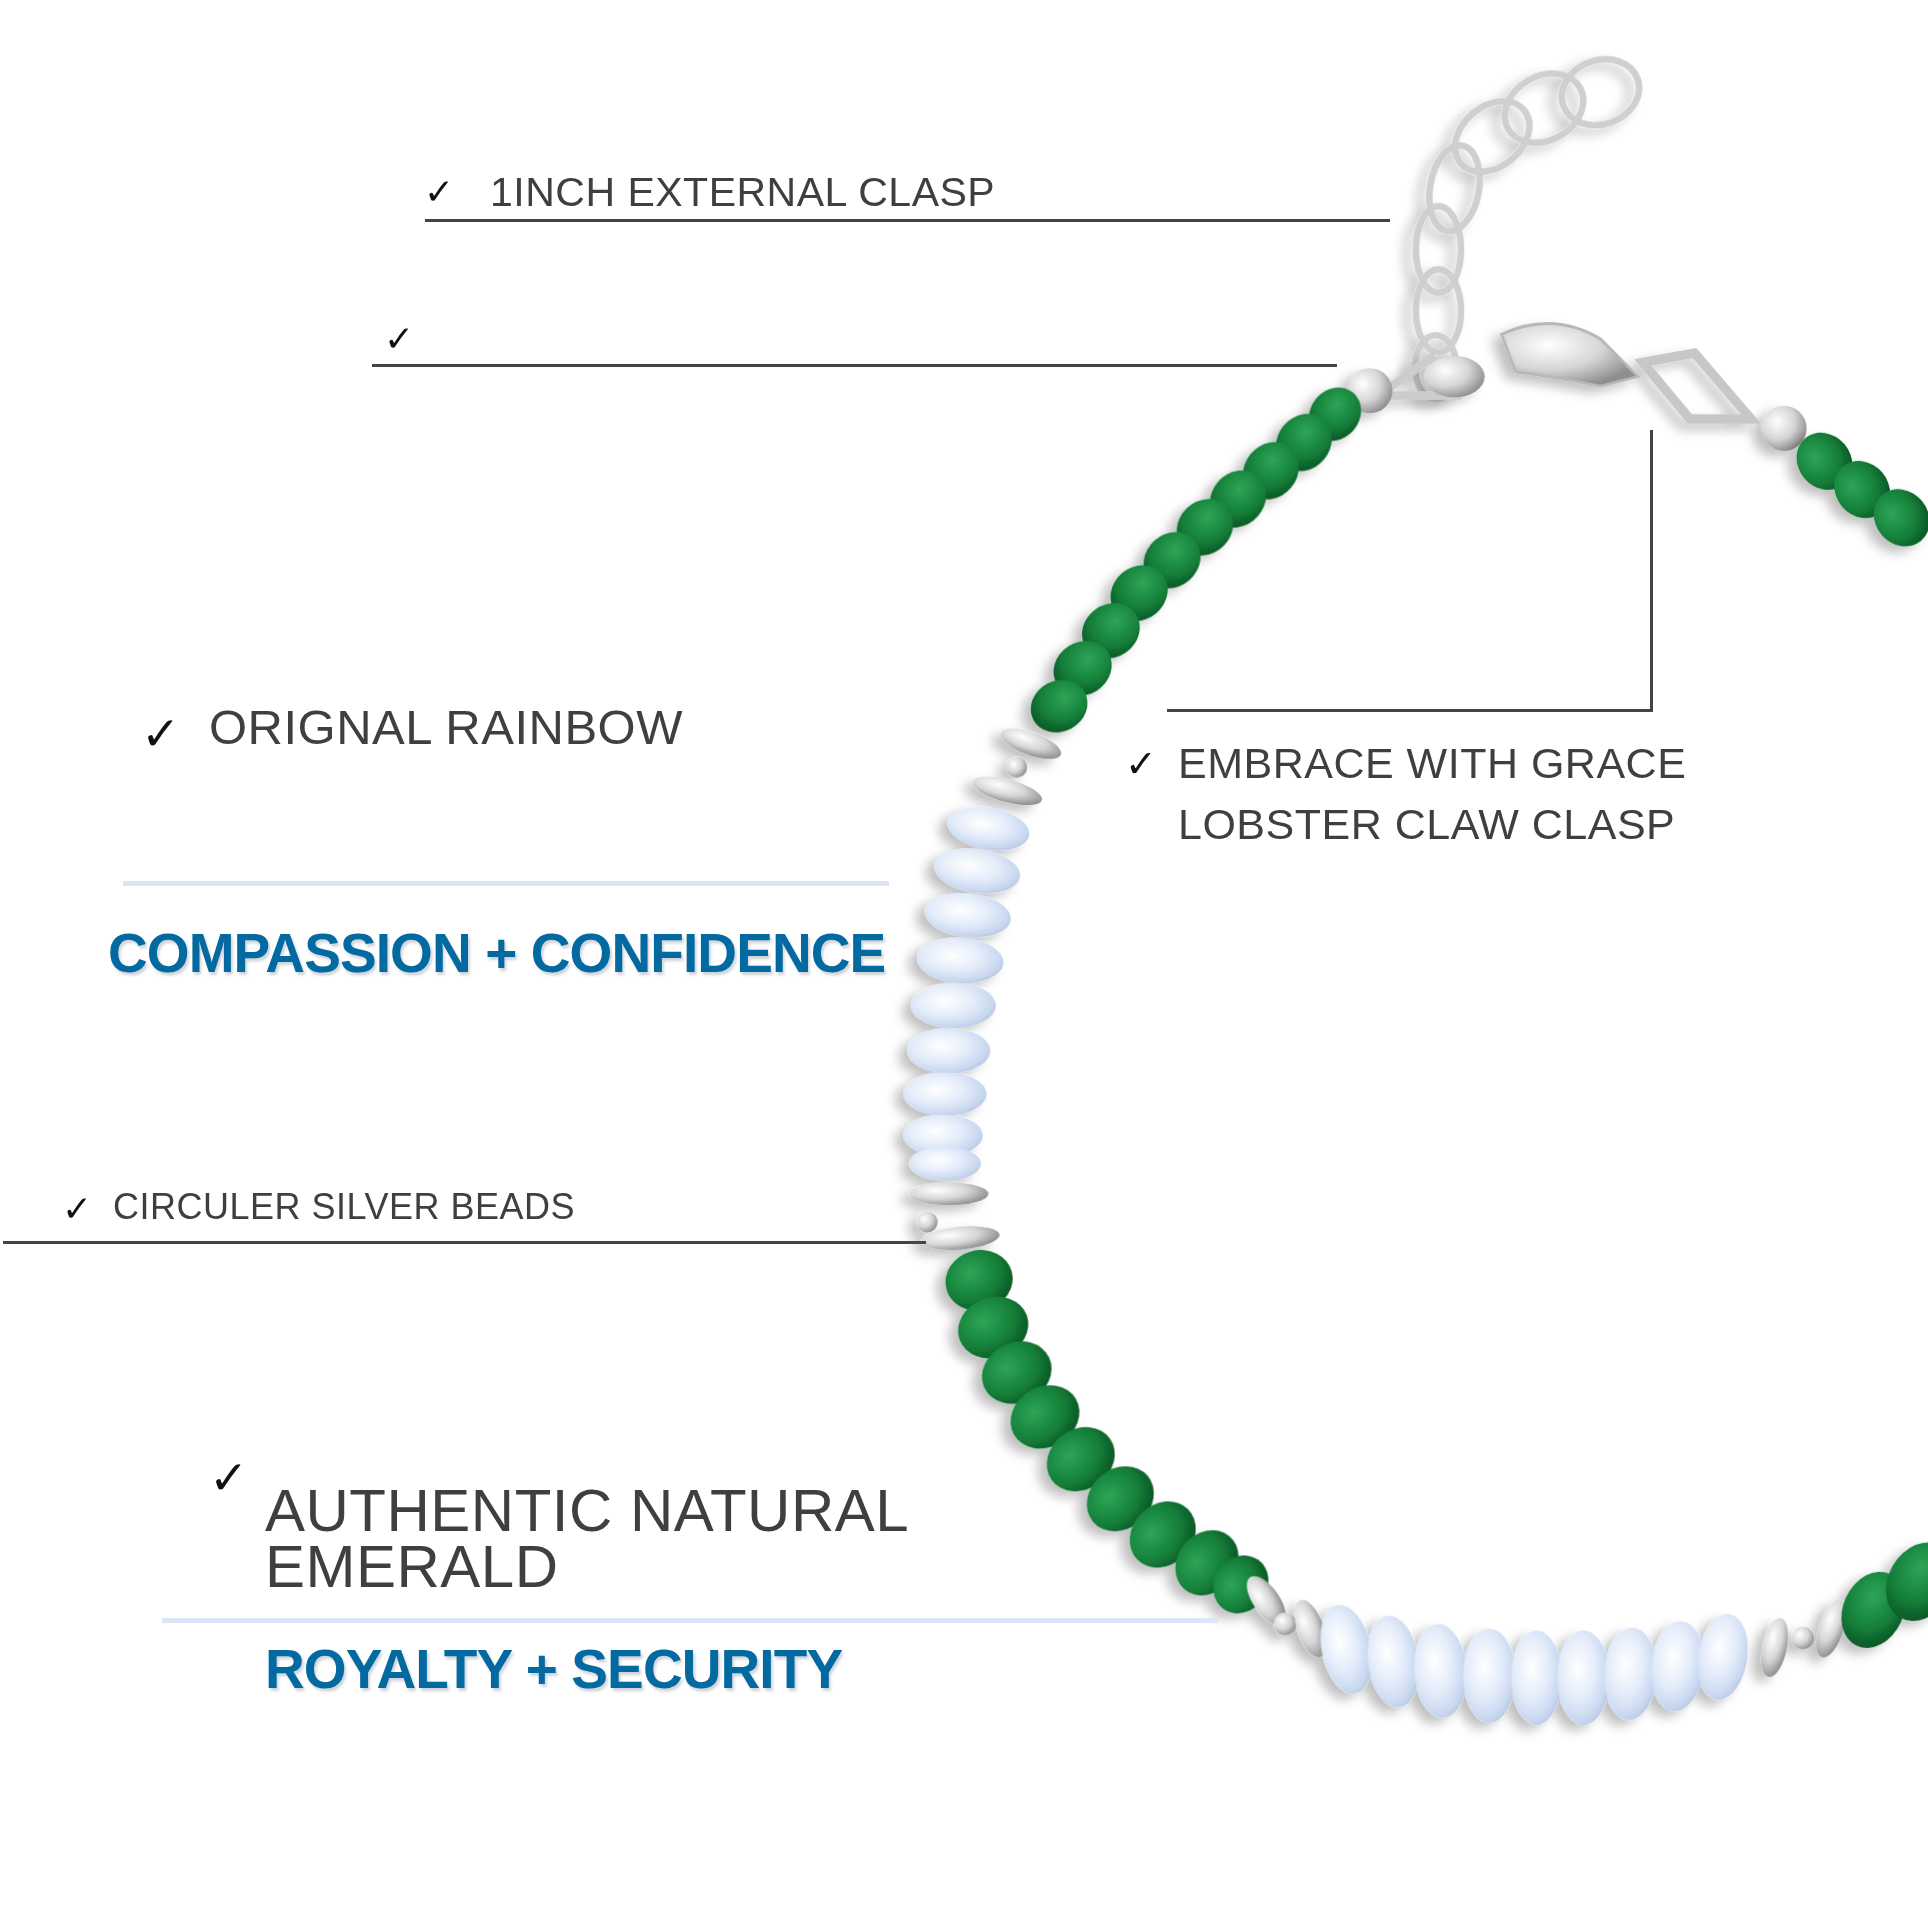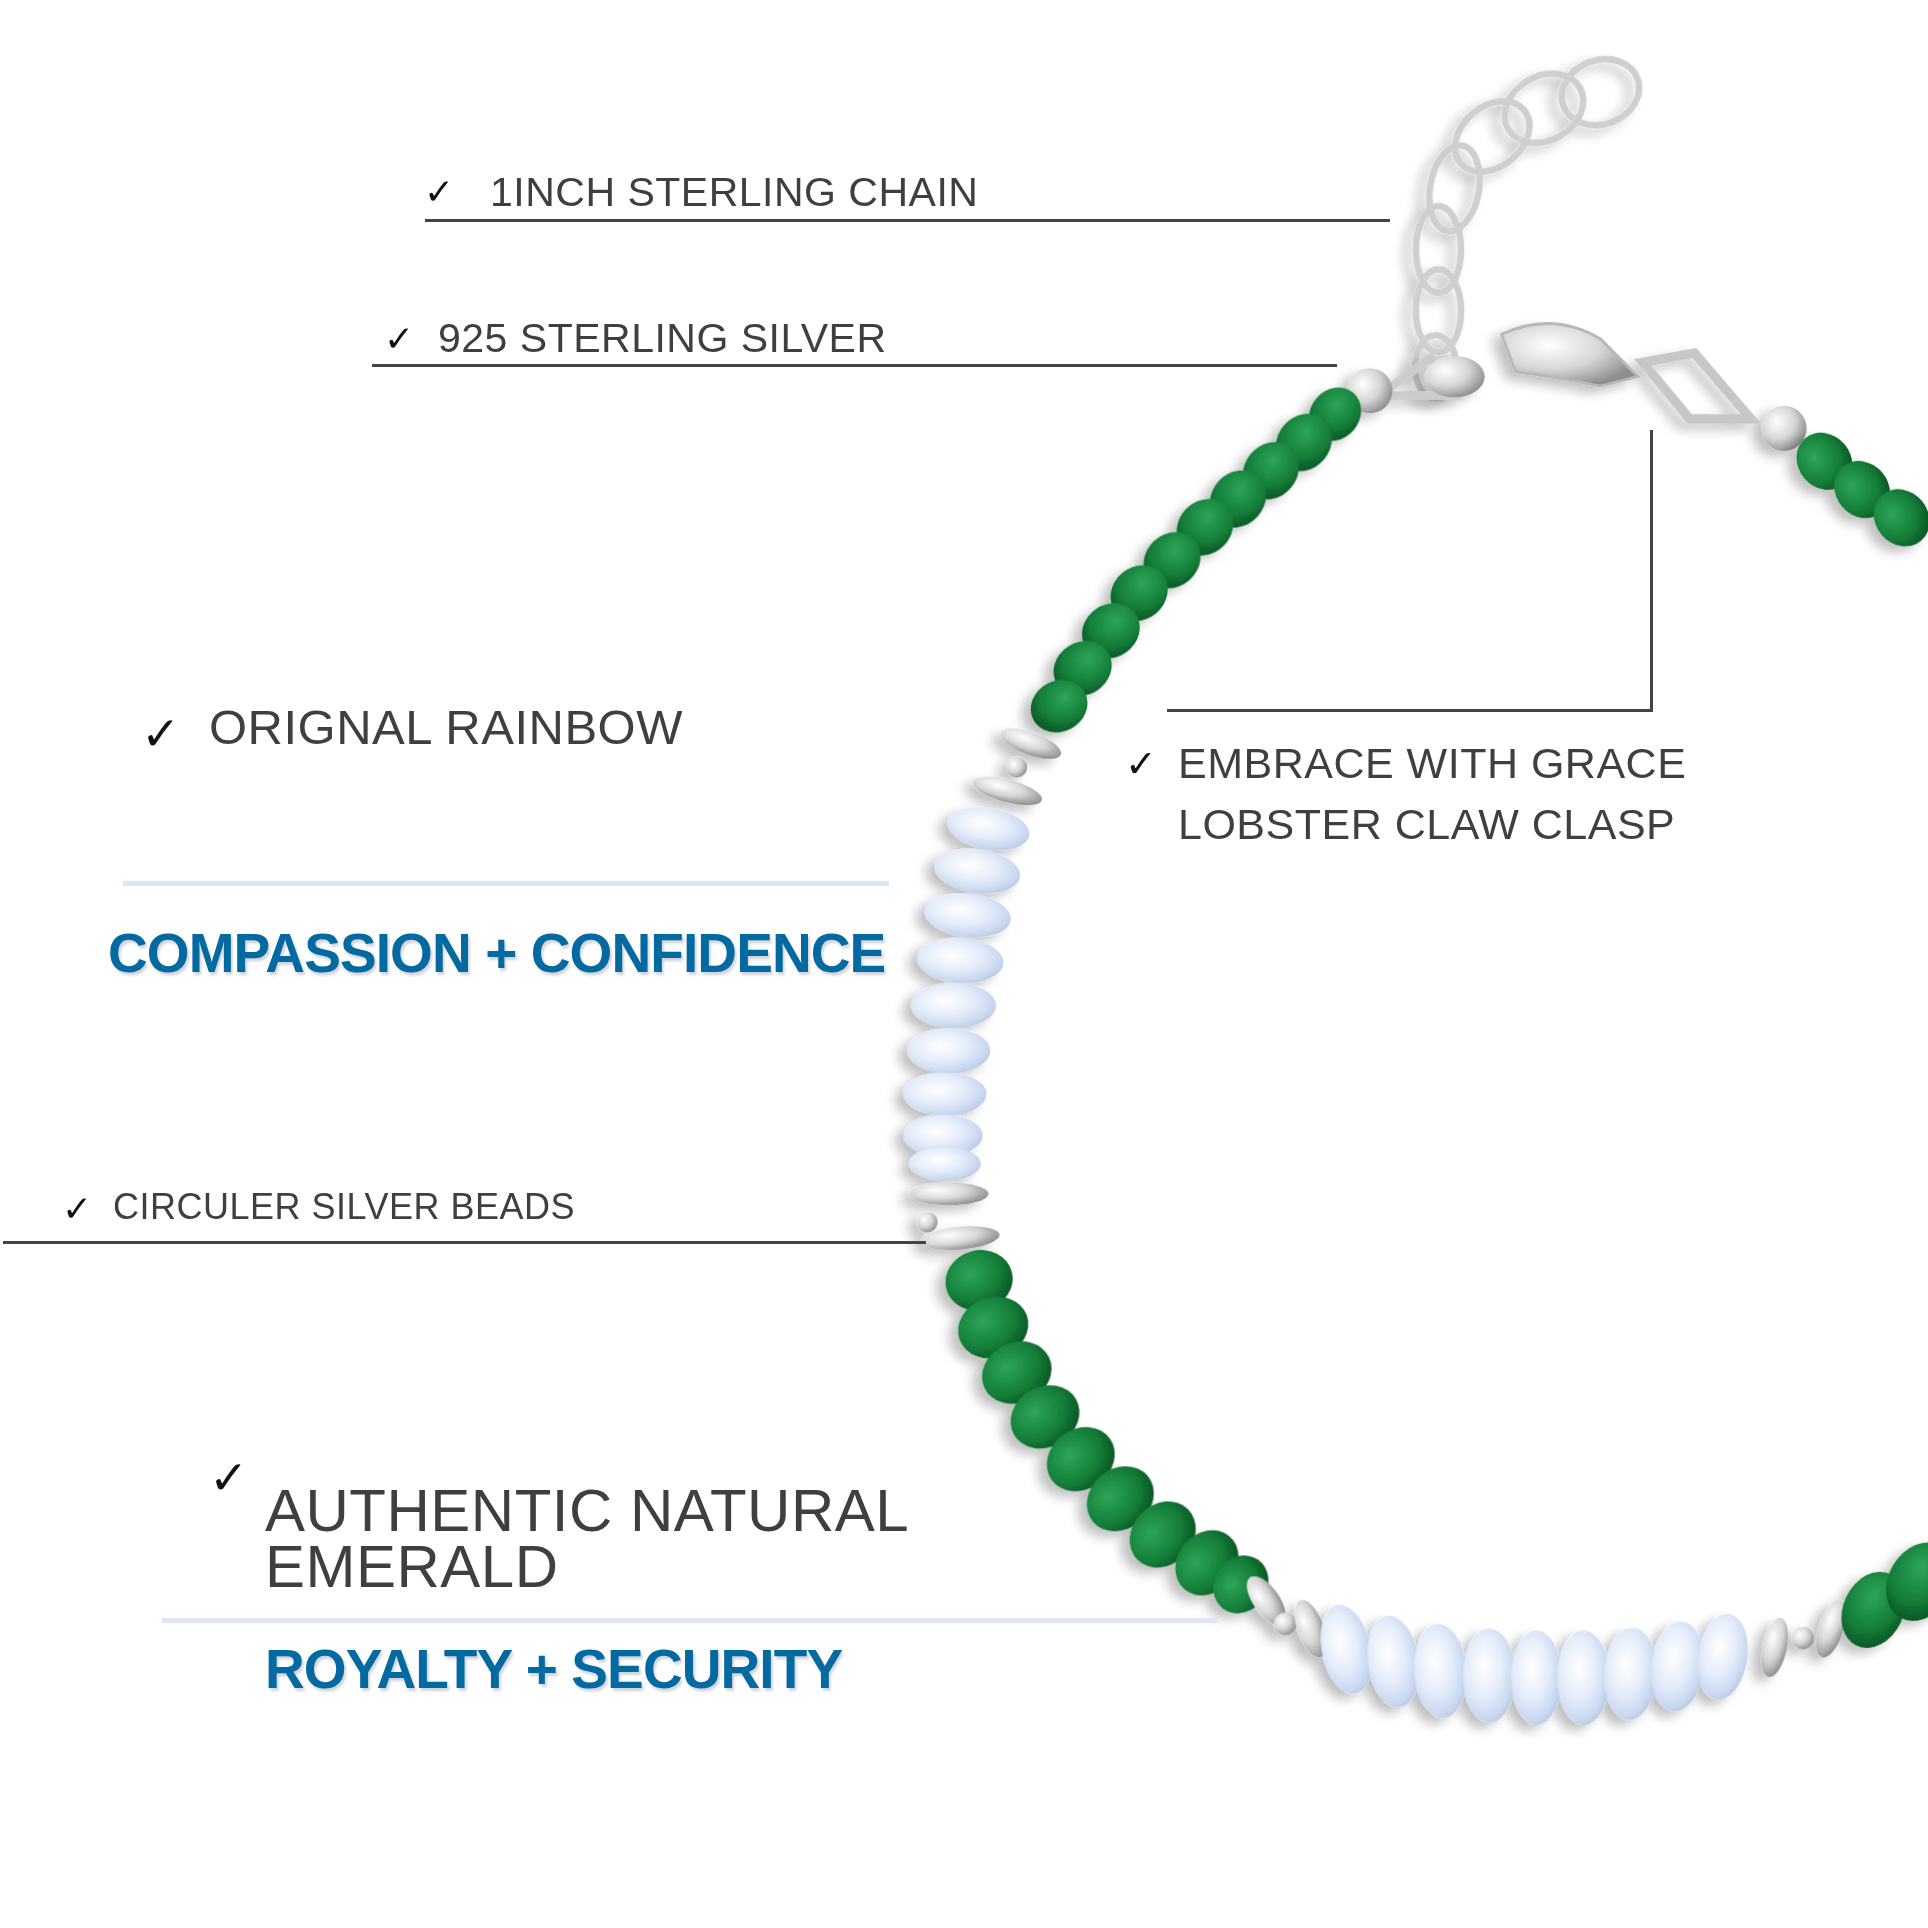--- a/index.html
+++ b/index.html
@@ -150,25 +150,24 @@
         <ellipse cx="1990" cy="1710" rx="32" ry="42" fill="url(#gEm)" transform="rotate(25 1990 1710)"></ellipse>
         <ellipse cx="2040" cy="1680" rx="34" ry="44" fill="url(#gEm)" transform="rotate(30 2040 1680)"></ellipse>
         <ellipse cx="1938" cy="490" rx="28" ry="32" fill="url(#gEm)" transform="rotate(-40 1938 490)"></ellipse>
         <ellipse cx="1978" cy="520" rx="28" ry="32" fill="url(#gEm)" transform="rotate(-40 1978 520)"></ellipse>
         <ellipse cx="2020" cy="550" rx="28" ry="32" fill="url(#gEm)" transform="rotate(-40 2020 550)"></ellipse>
       </g>
     </g>
   </svg>
 
   <span class="check" style="left:424px; top:171px; font-size:36px;">✓</span>
-  <span class="label" style="left:490px; top:169px; font-size:41px;">1INCH STERLING CHAIN</span>
+  <span class="label" style="left:490px; top:169px; font-size:41px;">1INCH EXTERNAL CLASP</span>
   <div class="rule" style="left:425px; top:219px; width:965px; height:2.8px;"></div>
 
   <span class="check" style="left:384px; top:318px; font-size:36px;">✓</span>
-  <span class="label" style="left:438px; top:315px; font-size:41px;">925 STERLING SILVER</span>
   <div class="rule" style="left:372px; top:364px; width:965px; height:2.8px;"></div>
 
   <span class="check" style="left:141px; top:706px; font-size:47px;">✓</span>
   <span class="label" style="left:209px; top:699px; font-size:49px;">ORIGNAL RAINBOW</span>
   <div class="rule-light" style="left:123px; top:881px; width:766px; height:4.7px;"></div>
   <span class="trait" style="left:108px; top:921px; font-size:55px;">COMPASSION + CONFIDENCE</span>
 
   <div class="rule" style="left:1650px; top:430px; width:2.8px; height:281px;"></div>
   <div class="rule" style="left:1167px; top:709px; width:486px; height:2.8px;"></div>
   <span class="check" style="left:1125px; top:742px; font-size:38px;">✓</span>

